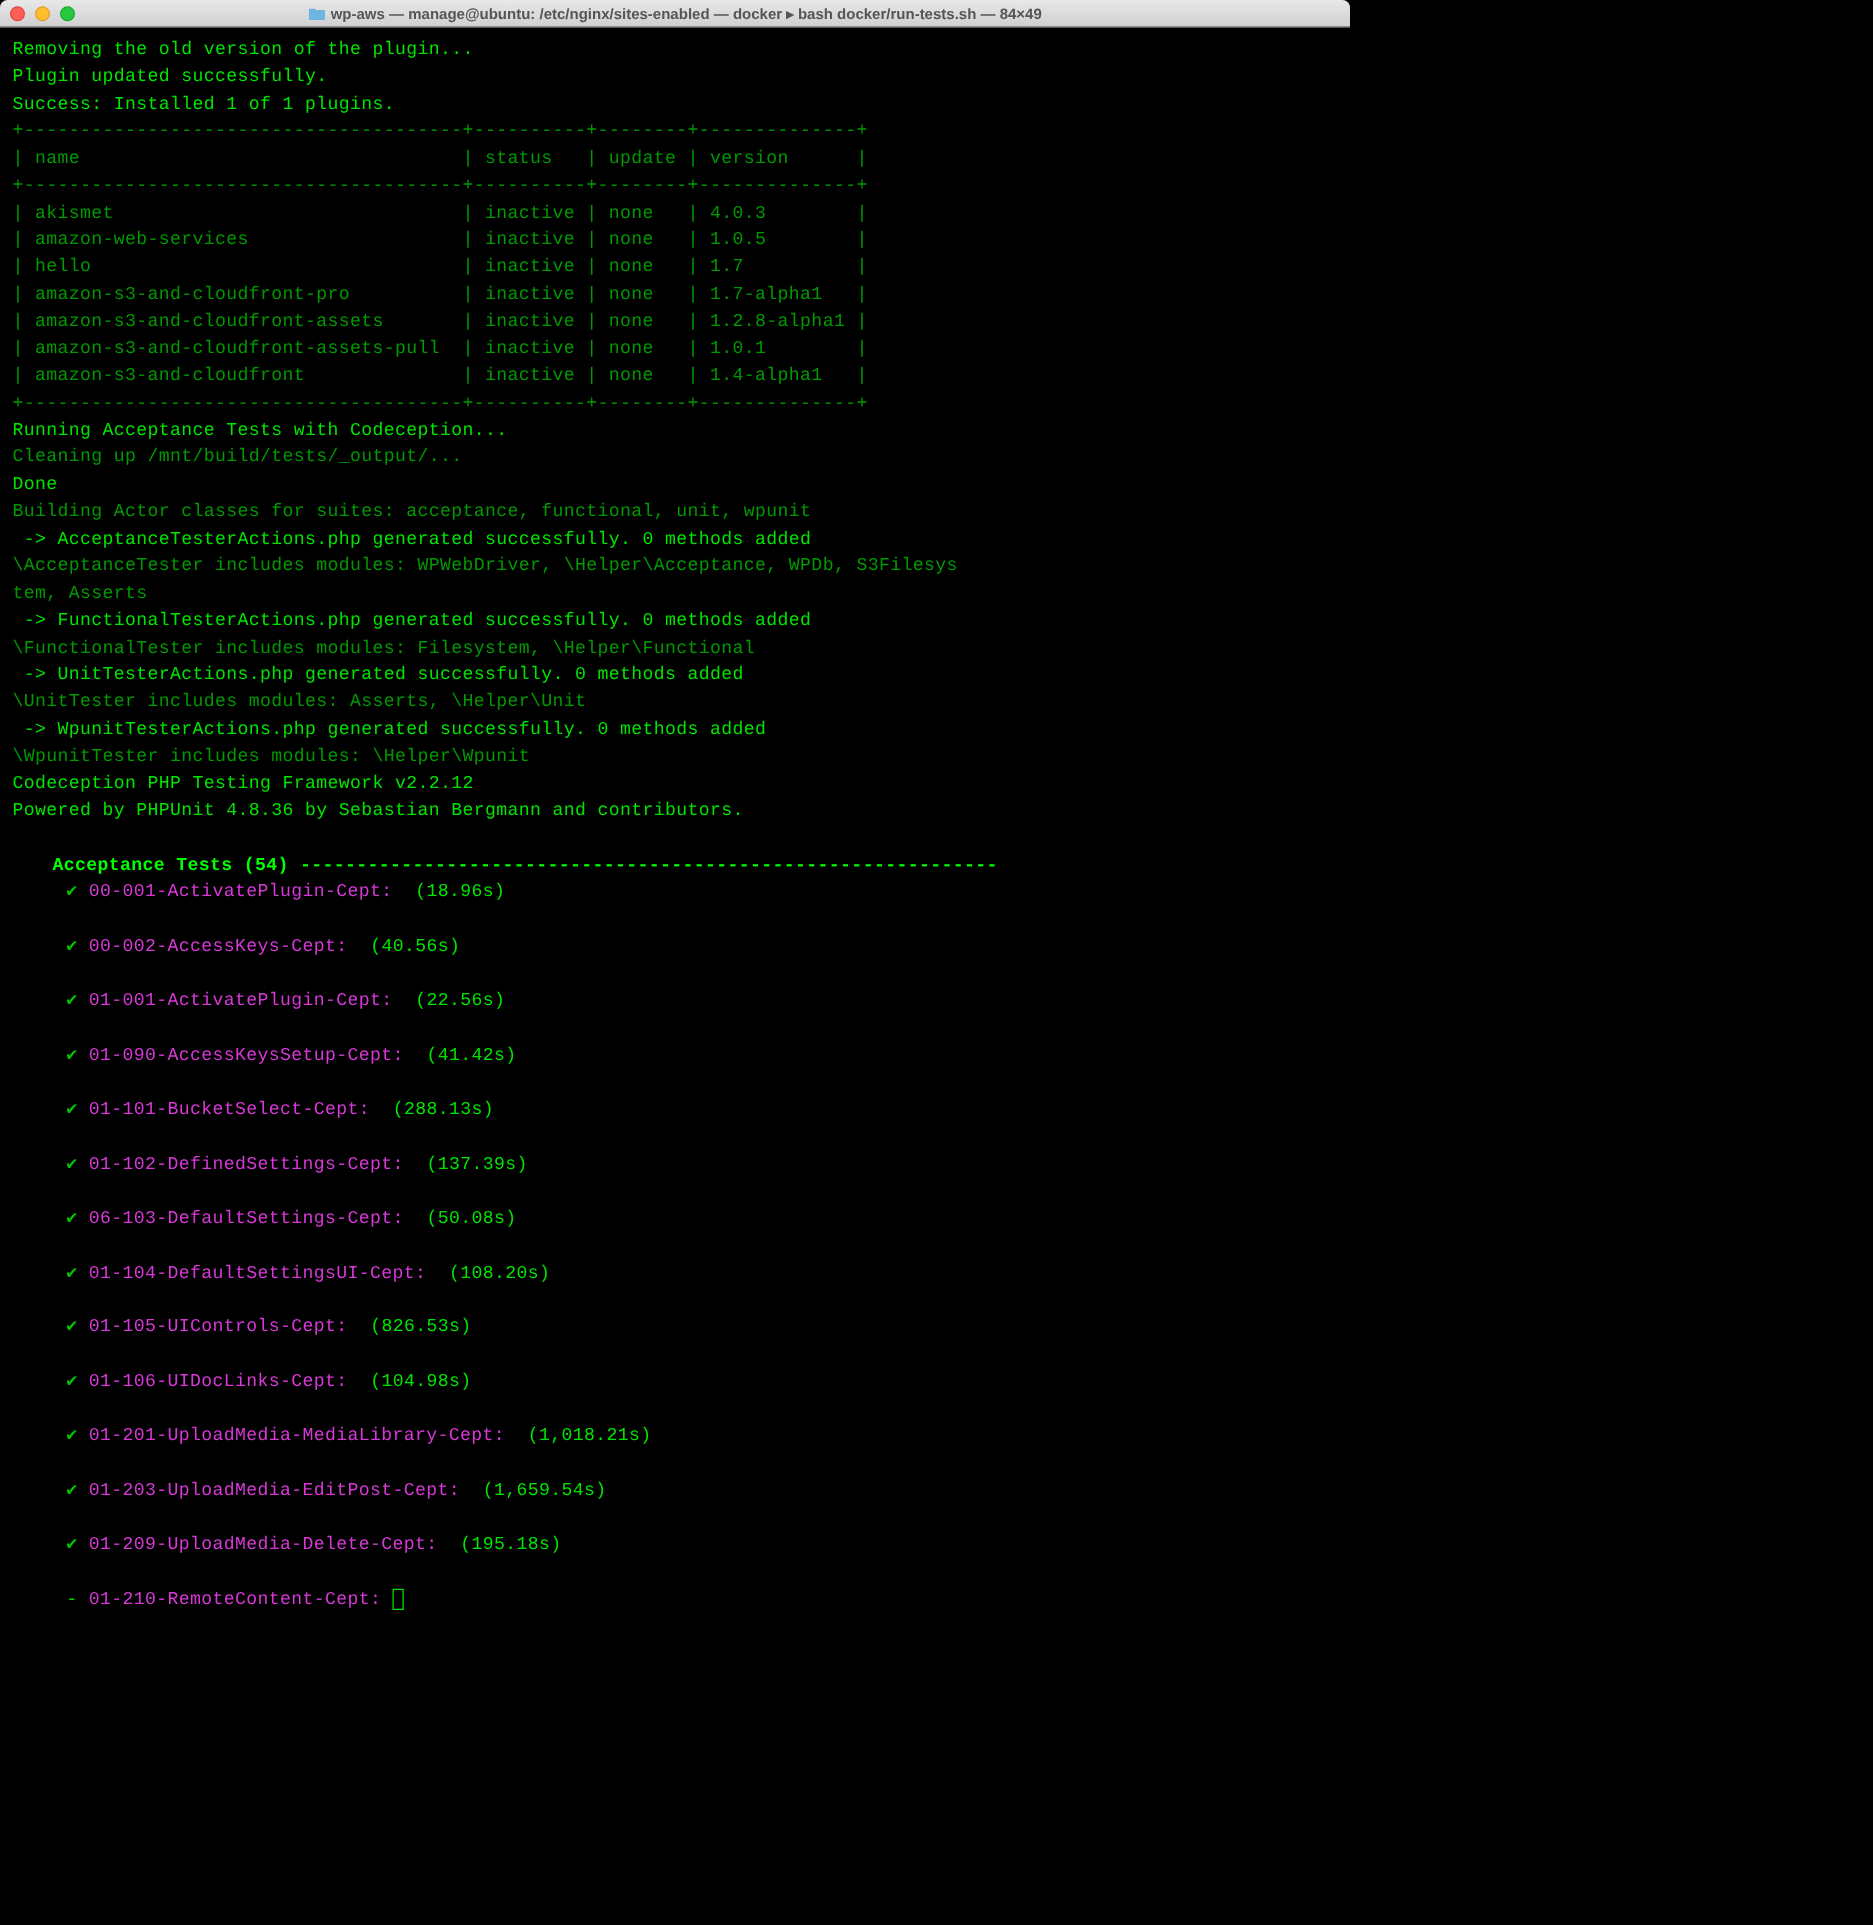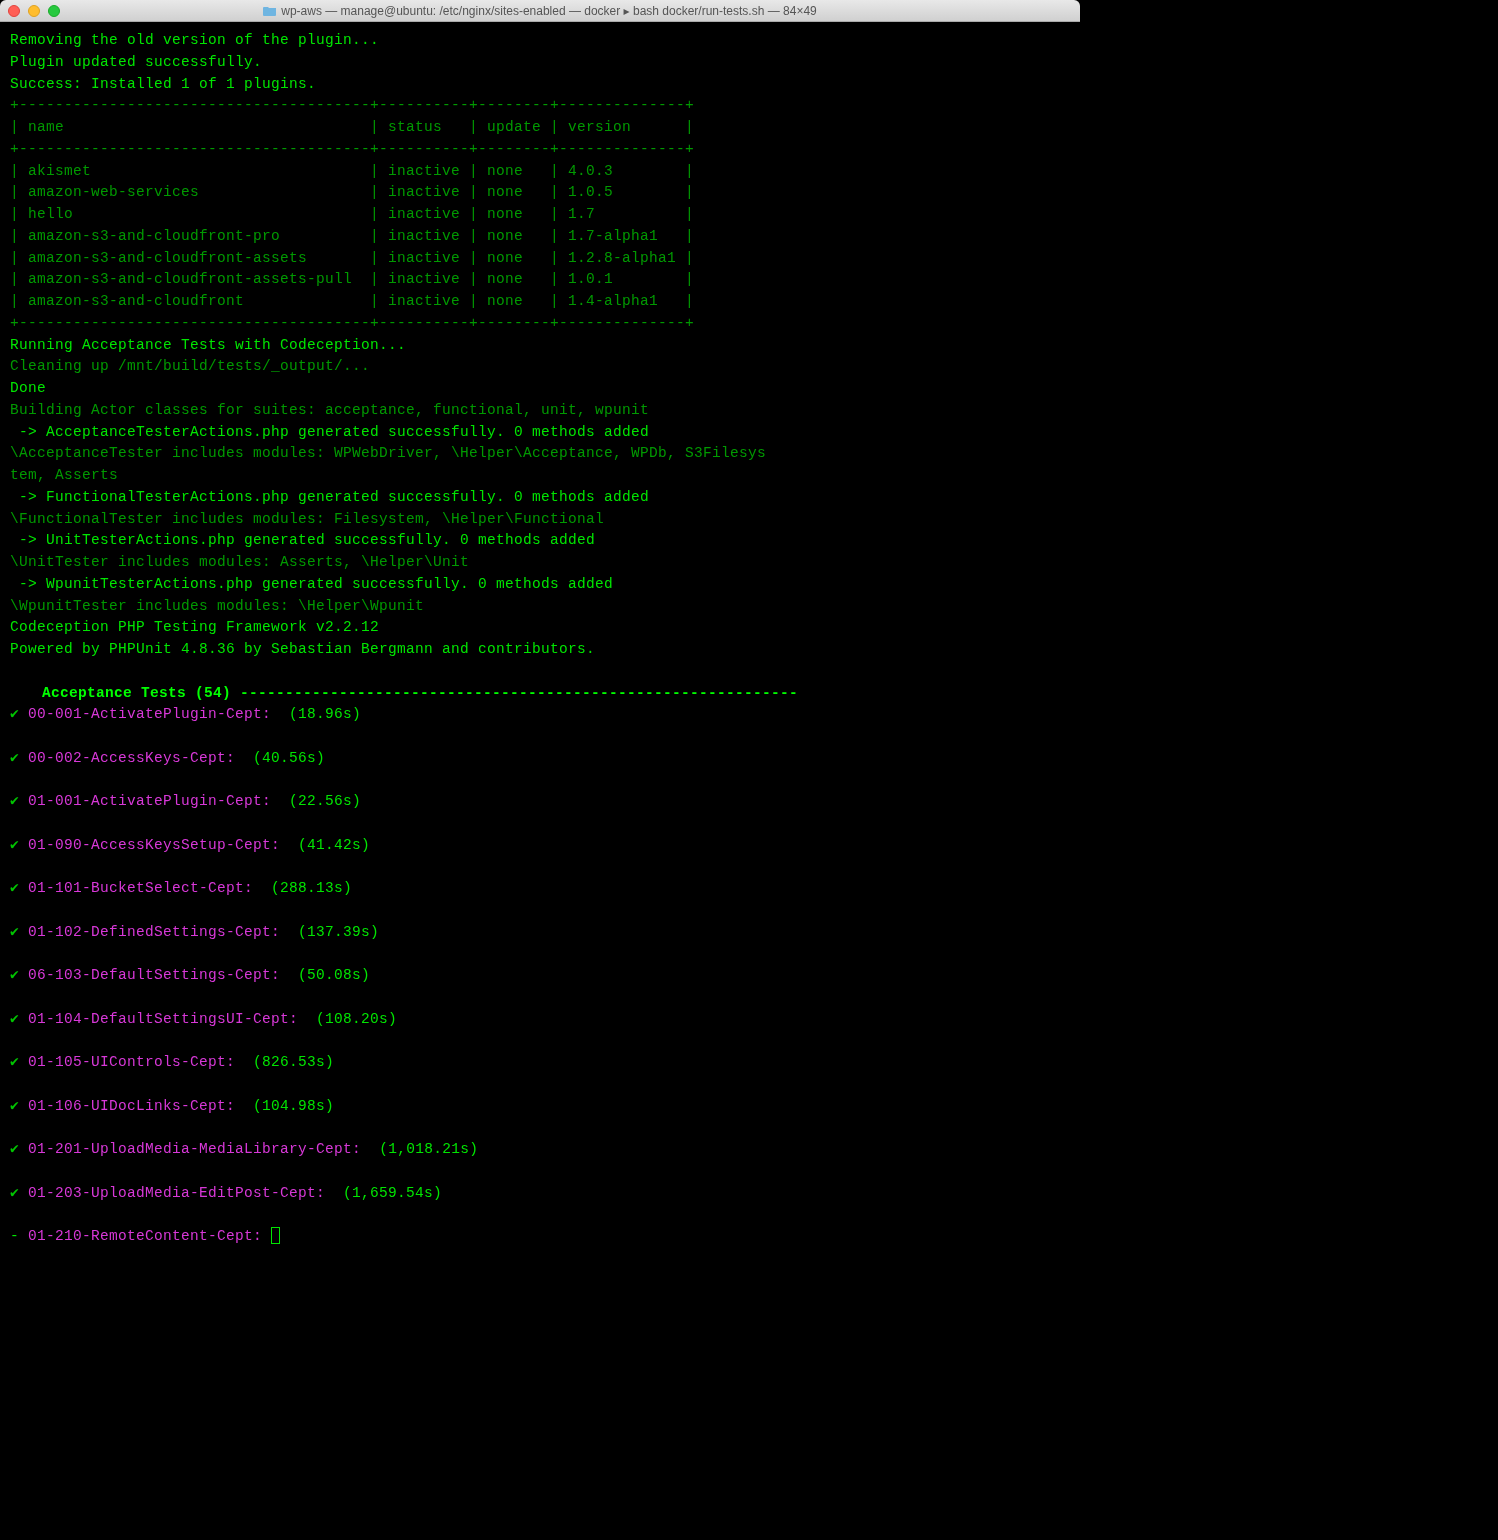--- a/index.html
+++ b/index.html
@@ -43,39 +43,40 @@
     .title-text {
       flex: 1;
       text-align: center;
       font-size: 12px;
       color: #555;
       font-family: -apple-system, "Helvetica Neue", sans-serif;
       display: flex;
       align-items: center;
       justify-content: center;
       gap: 4px;
+      font-weight: bold;
     }
     .folder-icon {
       width: 14px;
       height: 11px;
       display: inline-block;
     }
     .terminal {
       background: #000;
       padding: 8px 10px 20px 10px;
       color: #00e500;
       line-height: 1.5;
       font-size: 14.5px;
       white-space: pre;
       letter-spacing: 0.3px;
     }
     .dim-green { color: #009900; }
     .bright-green { color: #00ff00; font-weight: bold; margin-left: 32px; }
     .magenta { color: #d838d8; }
-    .test-line { display: block; }
+    .test-line { display: block; margin-left: 43px; }
     .checkmark { color: #00c500; font-weight: bold; }
     .cursor {
       display: inline-block;
       width: 9px;
       height: 17px;
       border: 1px solid #00e500;
       vertical-align: text-bottom;
     }
   </style>
 </head>
@@ -132,14 +133,15 @@
 <span class="test-line"><span class="checkmark">✔</span> <span class="magenta">01-001-ActivatePlugin-Cept:</span>  <span>(22.56s)</span></span>
 <span class="test-line"><span class="checkmark">✔</span> <span class="magenta">01-090-AccessKeysSetup-Cept:</span>  <span>(41.42s)</span></span>
 <span class="test-line"><span class="checkmark">✔</span> <span class="magenta">01-101-BucketSelect-Cept:</span>  <span>(288.13s)</span></span>
 <span class="test-line"><span class="checkmark">✔</span> <span class="magenta">01-102-DefinedSettings-Cept:</span>  <span>(137.39s)</span></span>
 <span class="test-line"><span class="checkmark">✔</span> <span class="magenta">06-103-DefaultSettings-Cept:</span>  <span>(50.08s)</span></span>
 <span class="test-line"><span class="checkmark">✔</span> <span class="magenta">01-104-DefaultSettingsUI-Cept:</span>  <span>(108.20s)</span></span>
 <span class="test-line"><span class="checkmark">✔</span> <span class="magenta">01-105-UIControls-Cept:</span>  <span>(826.53s)</span></span>
 <span class="test-line"><span class="checkmark">✔</span> <span class="magenta">01-106-UIDocLinks-Cept:</span>  <span>(104.98s)</span></span>
 <span class="test-line"><span class="checkmark">✔</span> <span class="magenta">01-201-UploadMedia-MediaLibrary-Cept:</span>  <span>(1,018.21s)</span></span>
 <span class="test-line"><span class="checkmark">✔</span> <span class="magenta">01-203-UploadMedia-EditPost-Cept:</span>  <span>(1,659.54s)</span></span>
+<span class="test-line"><span class="checkmark">✔</span> <span class="magenta">01-209-UploadMedia-Delete-Cept:</span>  <span>(195.18s)</span></span>
 <span class="test-line"><span class="">-</span> <span class="magenta">01-210-RemoteContent-Cept:</span> <span class="cursor"></span></span></div>
 </div>
 
 </body></html>

